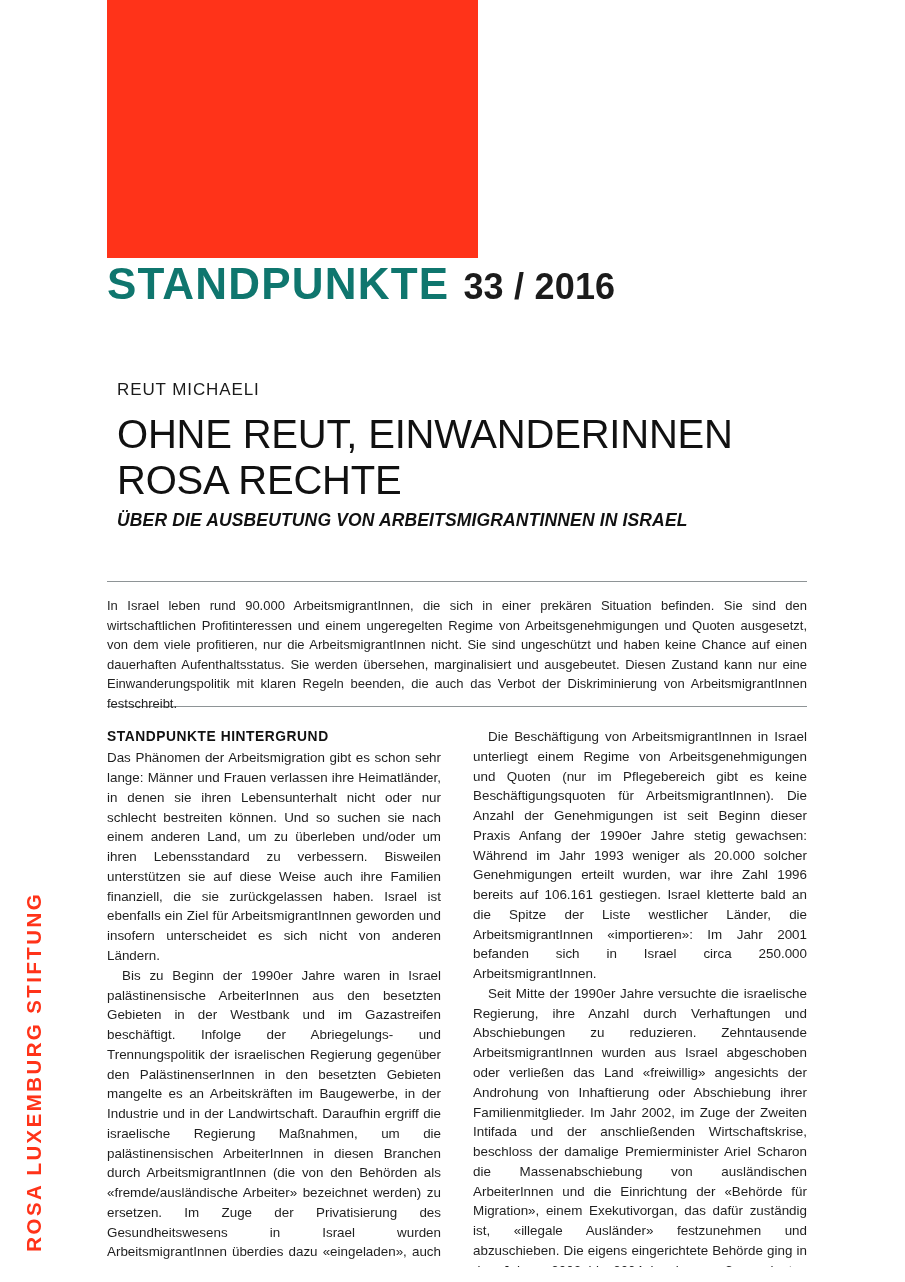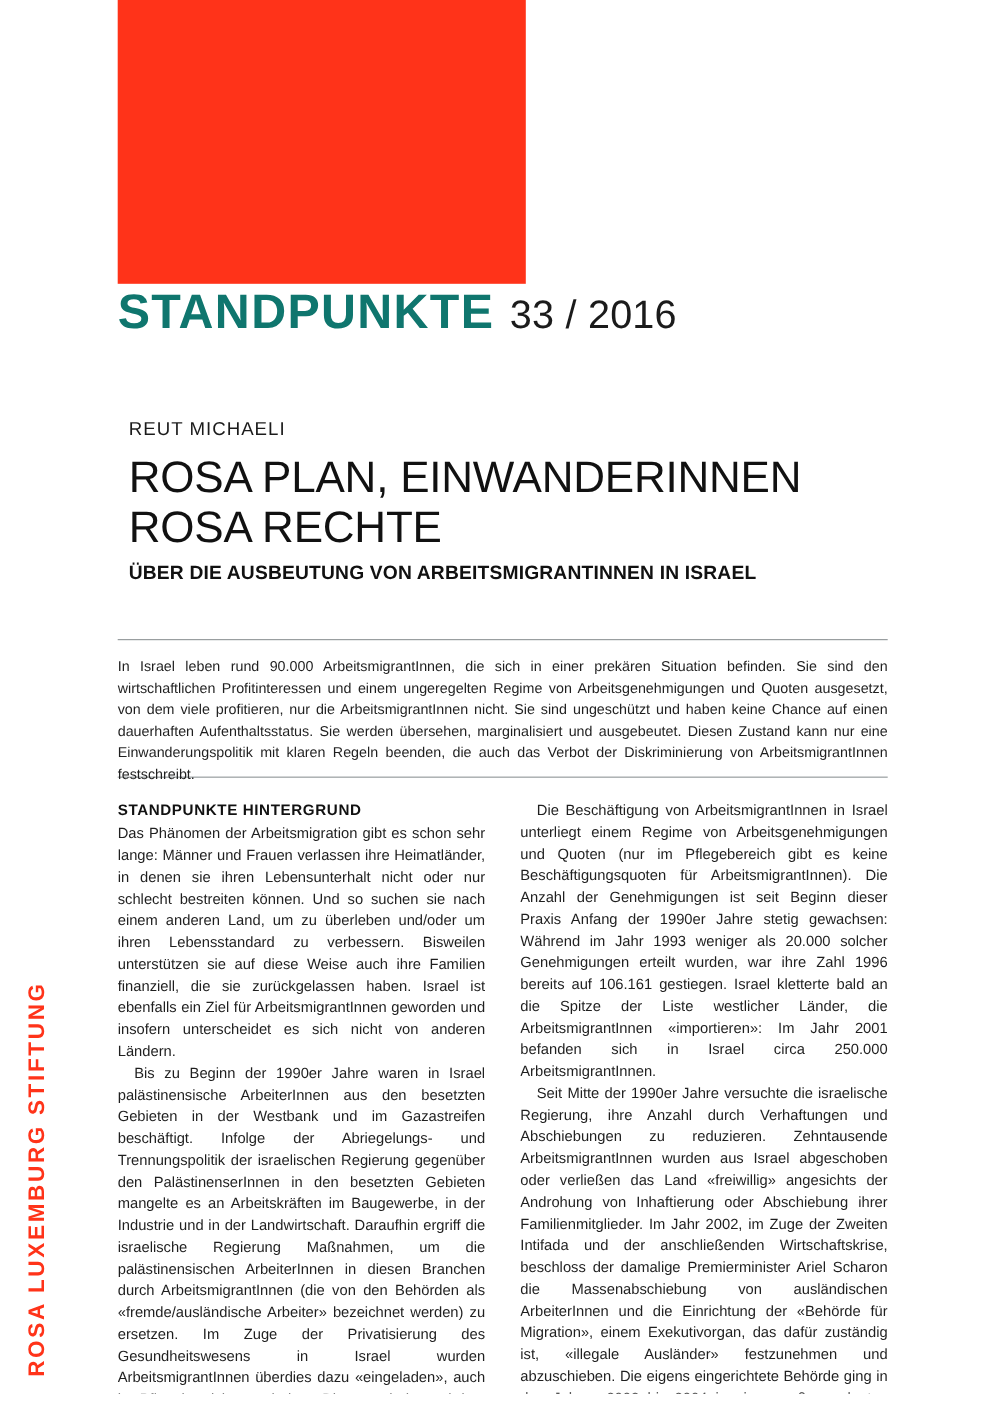--- a/index.html
+++ b/index.html
@@ -61,20 +61,21 @@
     font-weight: bold;
     font-size: 44px;
     letter-spacing: 1.2px;
     line-height: 1;
   }
   .masthead-issue {
     color: #1b1b1b;
     font-size: 36px;
     line-height: 1;
     letter-spacing: 0.2px;
+    font-weight: bold;
   }
 
   
   .titleblock {
     position: absolute;
     left: 107px;
     top: 380px;
     width: 700px;
     margin-left: 10px;
   }
@@ -92,20 +93,21 @@
     margin: 0 0 3px 0;
     font-weight: normal;
   }
   .headline .ln { display: block; }
   .subhead {
     font-size: 17.5px;
     font-weight: bold;
     letter-spacing: 0.15px;
     color: #111111;
     margin-top: 7px;
+    font-style: italic;
   }
 
   
   .rule {
     position: absolute;
     left: 107px;
     width: 700px;
     border-top: 1px solid #8e9496;
   }
   .rule-top { top: 581px; }
@@ -169,21 +171,21 @@
 <div class="red-block"></div>
 
 <div class="masthead">
   <span class="masthead-word">STANDPUNKTE</span>
   <span class="masthead-issue">33 / 2016</span>
 </div>
 
 <div class="titleblock">
   <div class="author">REUT MICHAELI</div>
   <h1 class="headline">
-    <span class="ln">ROSA PLAN, EINWANDERINNEN</span>
+    <span class="ln">OHNE REUT, EINWANDERINNEN</span>
     <span class="ln">ROSA RECHTE</span>
   </h1>
   <div class="subhead">ÜBER DIE AUSBEUTUNG VON ARBEITSMIGRANTINNEN IN ISRAEL</div>
 </div>
 
 <div class="rule rule-top"></div>
 <div class="rule rule-bottom"></div>
 
 <div class="lead">In Israel leben rund 90.000 ArbeitsmigrantInnen, die sich in einer prekären Situation befinden. Sie sind den wirtschaftlichen Profitinteressen und einem ungeregelten Regime von Arbeitsgenehmigungen und Quoten ausgesetzt, von dem viele profitieren, nur die ArbeitsmigrantInnen nicht. Sie sind ungeschützt und haben keine Chance auf einen dauerhaften Aufenthaltsstatus. Sie werden übersehen, marginalisiert und ausgebeutet. Diesen Zustand kann nur eine Einwanderungspolitik mit klaren Regeln beenden, die auch das Verbot der Diskriminierung von ArbeitsmigrantInnen festschreibt.</div>
 

